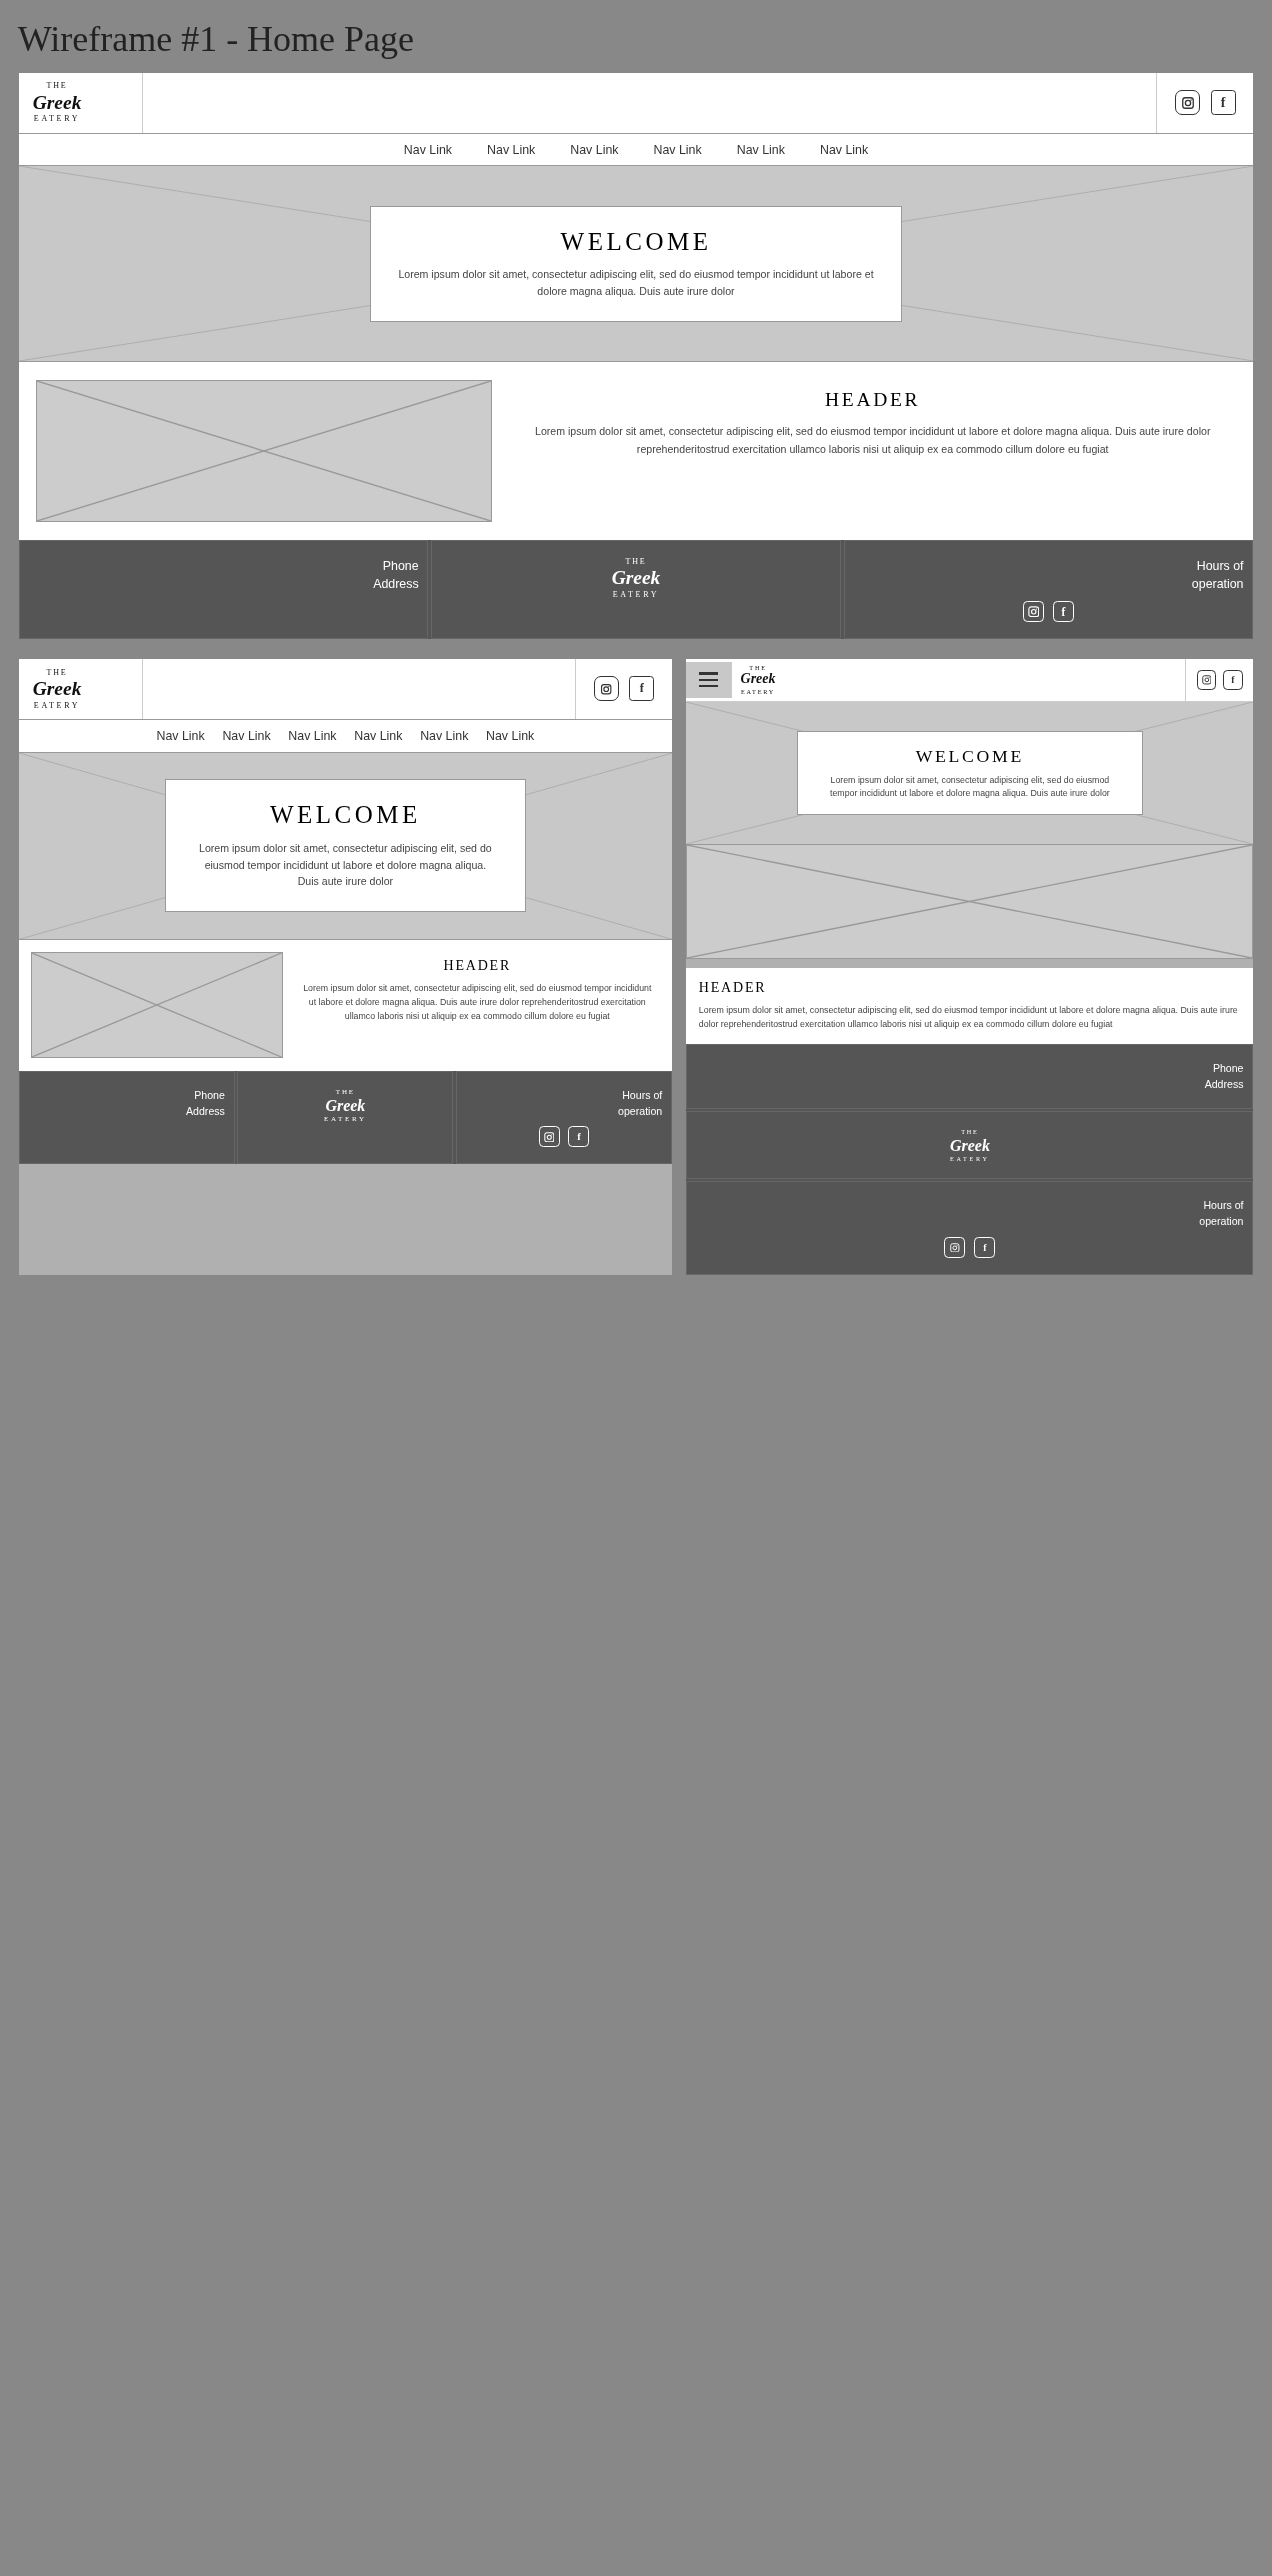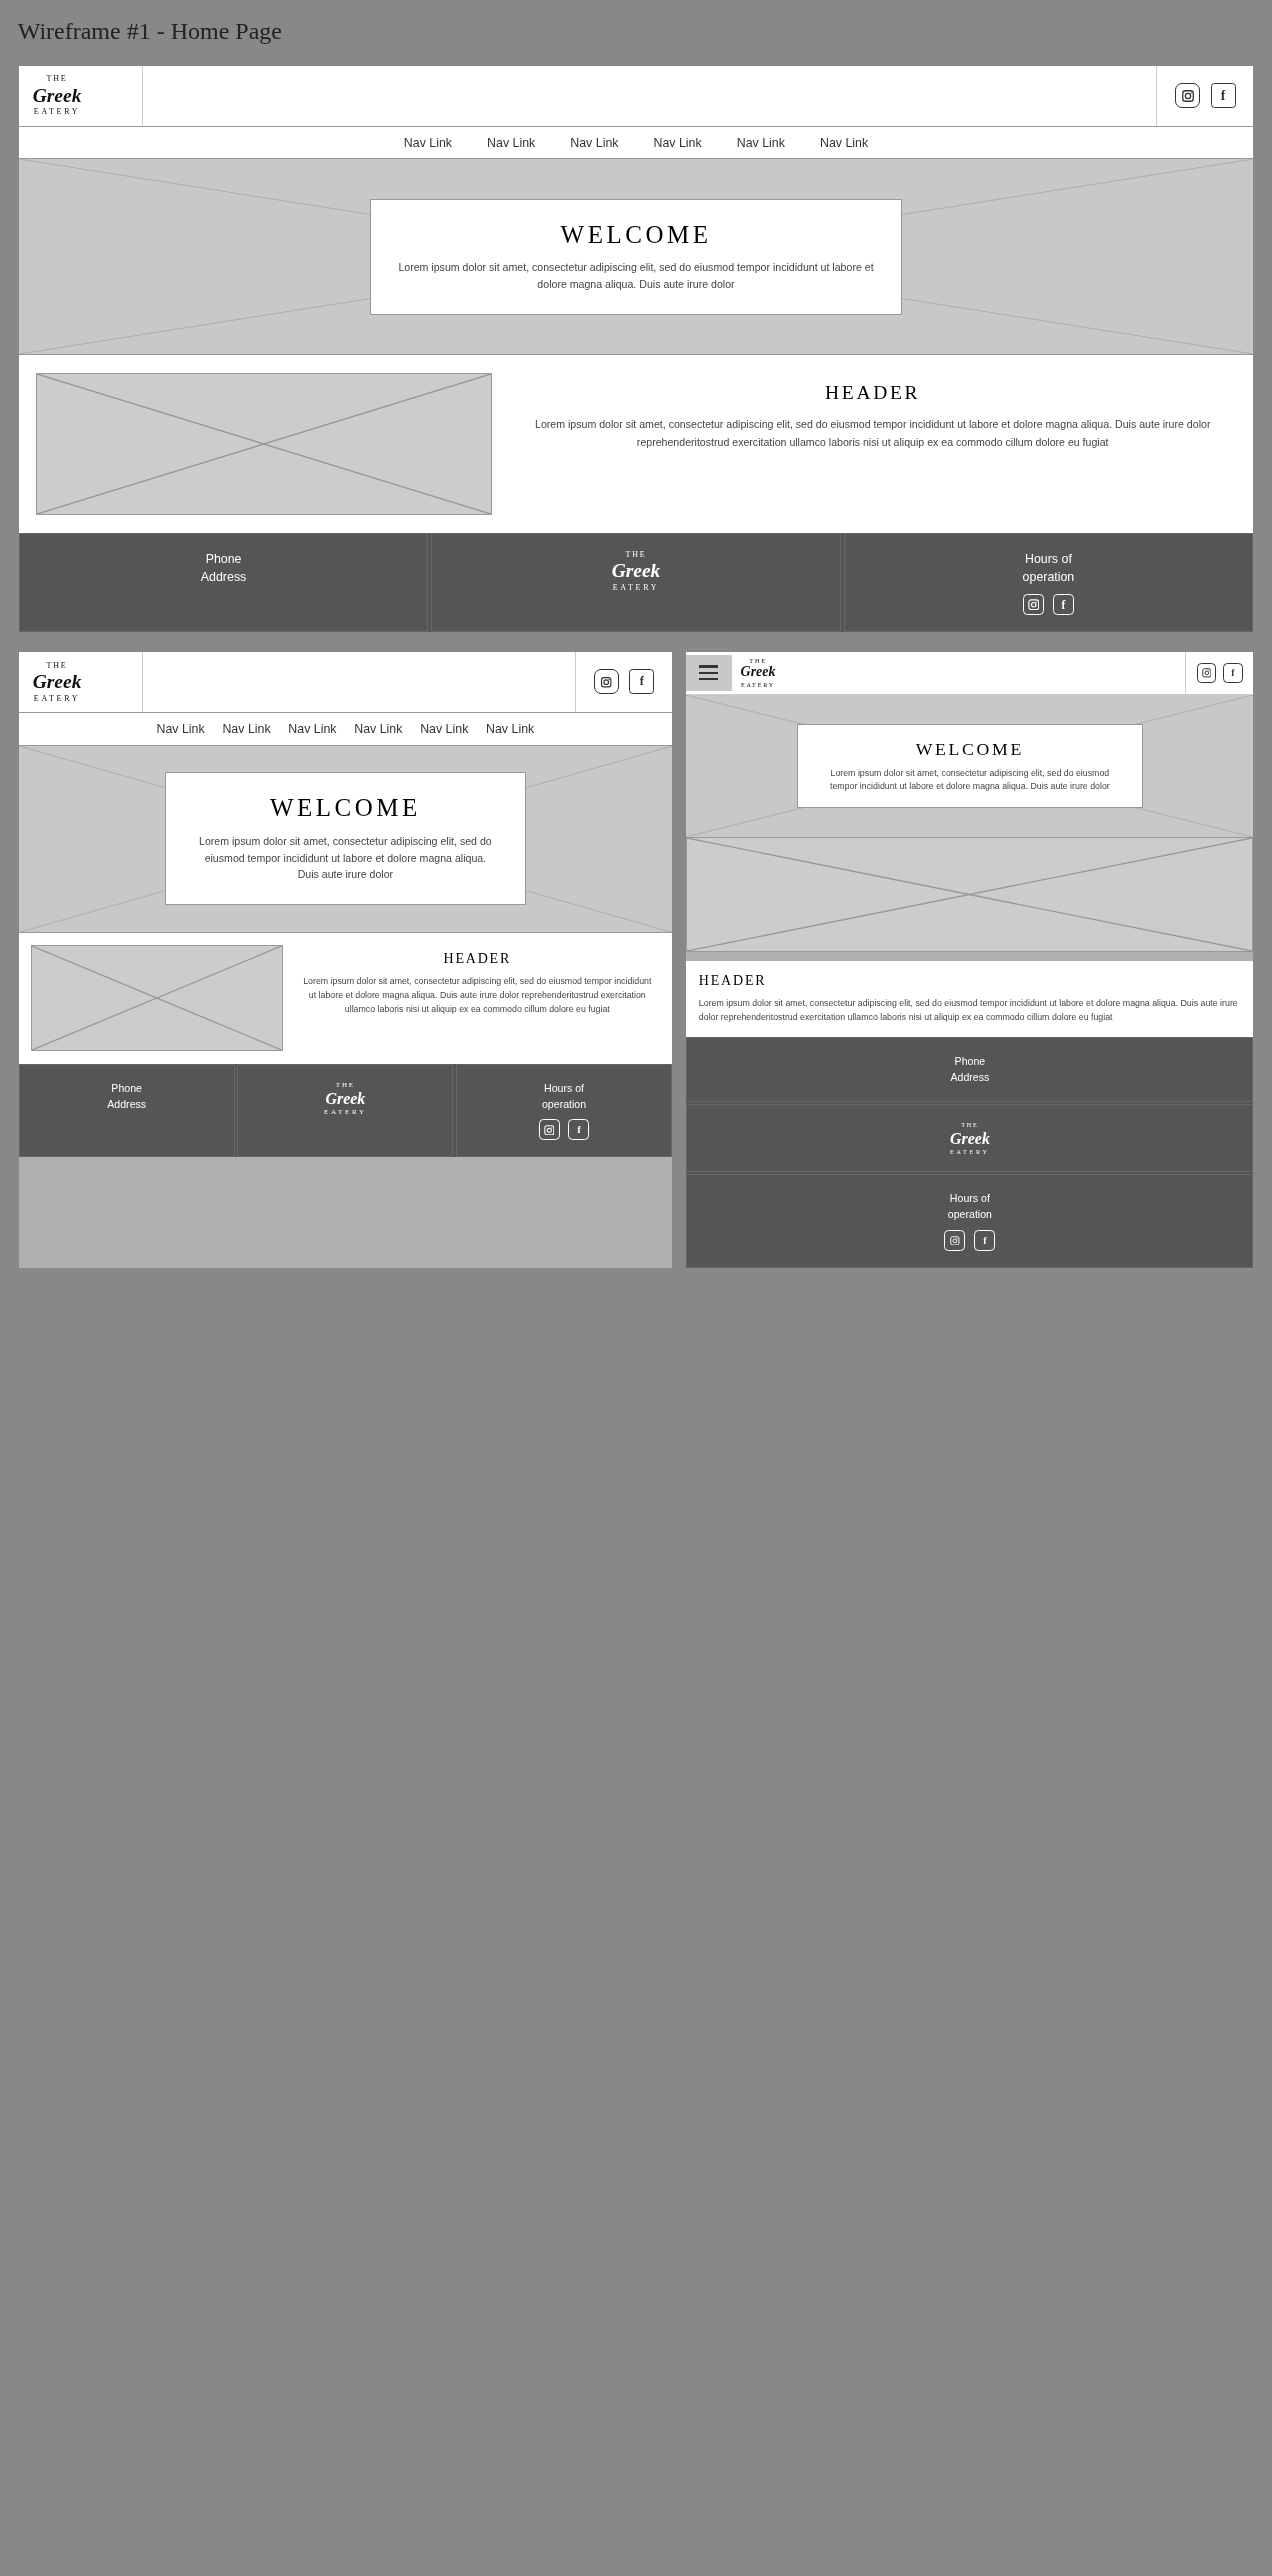--- a/index.html
+++ b/index.html
@@ -4,24 +4,24 @@
   <style>
     * { box-sizing: border-box; margin: 0; padding: 0; }
     body {
       background: #888;
       font-family: Georgia, serif;
       padding: 17.7px;
       min-width: 708px;
     }
 
     .page-title {
-      font-size: 24px;
+      font-size: 36px;
       font-family: 'Times New Roman', serif;
       color: #222;
-      margin-bottom: 20px;
+      margin-bottom: 12px;
       font-weight: normal;
     }
 
     
     .desktop-wireframe {
       background: #b0b0b0;
       border: 1.8px solid #888;
       margin-bottom: 17.7px;
       width: 100%;
     }
@@ -192,20 +192,21 @@
       padding: 16px 8.8px;
       text-align: center;
       color: #fff;
       border: 1.8px solid #666;
     }
 
     .footer-col .col-title {
       font-size: 12.4px;
       font-family: Arial, sans-serif;
       line-height: 1.5;
+      text-align: right;
     }
 
     .footer-social {
       display: flex;
       justify-content: center;
       gap: 8.8px;
       margin-top: 7px;
     }
 
     .footer-social-icon {

